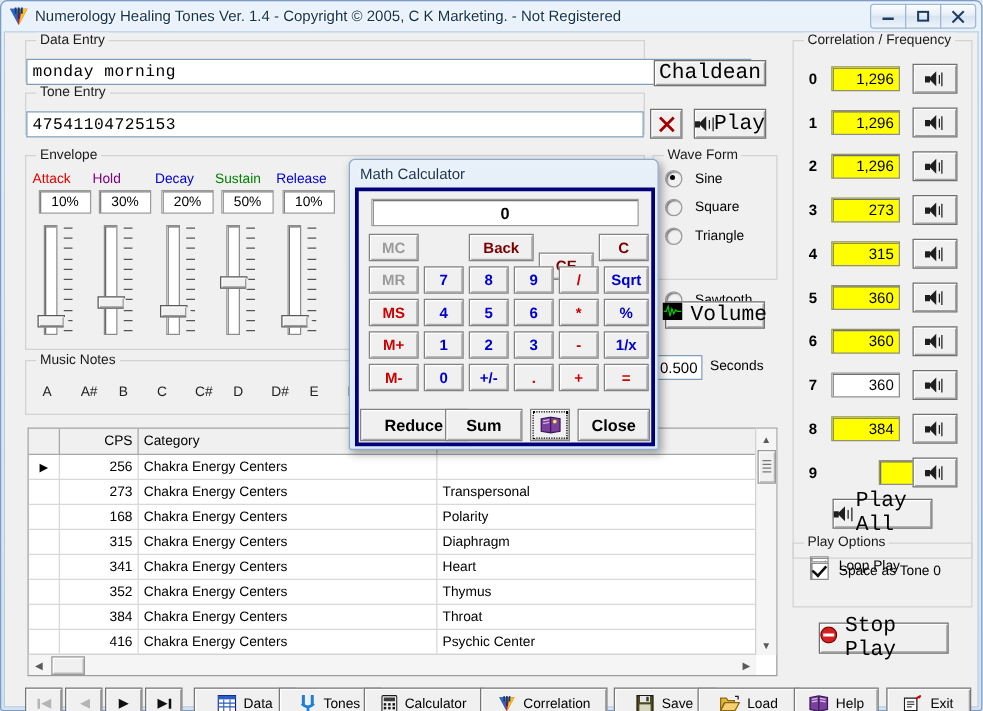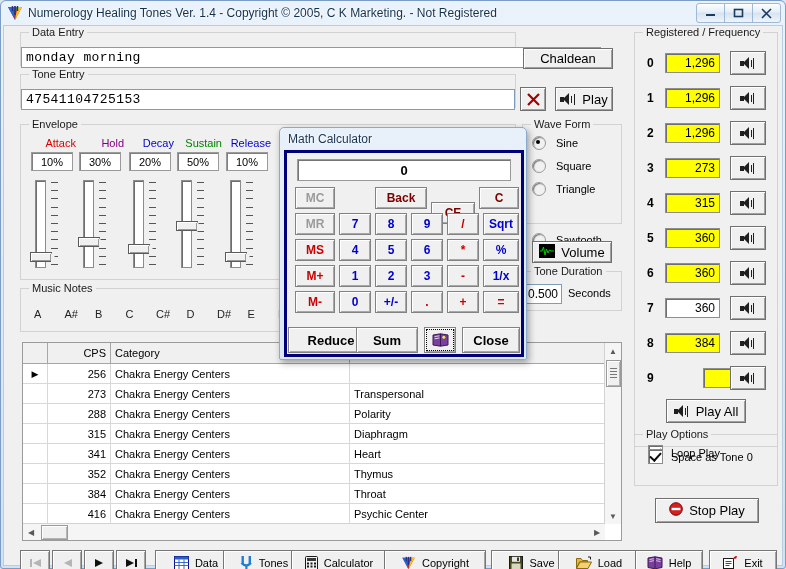--- a/index.html
+++ b/index.html
@@ -54,32 +54,32 @@
   .flat-field{
     position:absolute;background:#ffffff;
     border:1px solid #7f9db9;box-sizing:border-box;
   }
   .btn{
     position:absolute;box-sizing:border-box;
     background:#f0f0f0;
     border:1px solid #707070;
     box-shadow:inset 1px 1px 0 #ffffff, inset -1px -1px 0 #a0a0a0;
     display:flex;align-items:center;justify-content:center;
-    font-size:13px;color:#000;cursor:default;
+    font-size:17px;color:#000;cursor:default;font-family:Liberation Mono, monospace;
   }
 
   
   .entry-box{
     position:absolute;background:#fff;border:1px solid #7f9db9;box-sizing:border-box;
     font-family:"Liberation Mono","DejaVu Sans Mono",monospace;font-size:13px;
     padding:2px 4px;color:#000;display:flex;align-items:center;letter-spacing:0.4px;
   }
 
   
-  .env-label{position:absolute;font-size:11px;text-align:right;width:50px;}
+  .env-label{position:absolute;font-size:11px;text-align:left;width:50px;}
   .env-val{
     position:absolute;width:42px;height:19px;background:#fff;
     border:1px solid #9a9a9a;box-shadow:inset 1px 1px 0 #808080;
     box-sizing:border-box;font-size:11px;display:flex;align-items:center;justify-content:center;
   }
   .slider{position:absolute;width:44px;height:92px;}
   .slider .track{
     position:absolute;left:6px;top:2px;width:11px;height:88px;
     background:#ffffff;border:1px solid #8c8c8c;
     box-shadow:inset 1px 1px 0 #6d6d6d;box-sizing:border-box;
@@ -442,28 +442,25 @@
     <div class="btn" style="left:528px;top:215px;width:80px;height:22px;gap:6px;">
       <span style="display:inline-block;">
         <svg width="16" height="14" viewBox="0 0 16 14">
           <rect x="0" y="0" width="16" height="14" fill="#000"></rect>
           <path d="M1 7 L3 7 L4.5 3 L6 11 L7.5 5 L9 9 L10.5 6 L12 7 L15 7" stroke="#00d000" stroke-width="1" fill="none"></path>
         </svg>
       </span>
       <span>Volume</span>
     </div>
 
-    <div class="gbox" style="left:518px;top:245px;width:100px;height:40px;">
-      <span class="gtitle">Tone Duration</span>
-    </div>
     <div class="flat-field" style="left:512px;top:258px;width:46px;height:20px;display:flex;align-items:center;justify-content:flex-end;padding-right:3px;font-size:12px;">0.500</div>
     <div style="position:absolute;left:564px;top:261px;font-size:11px;">Seconds</div>
 
     <div class="gbox" style="left:630px;top:6px;width:144px;height:415px;">
-      <span class="gtitle">Registered /  Frequency</span>
+      <span class="gtitle">Correlation /  Frequency</span>
     </div>
     <div id="corr-host">
         <div class="corr-idx" style="left: 643px; top: 30px;">0</div>
         <div class="corr-val" style="left: 661px; top: 27px;">1,296</div>
         <div class="btn spk-btn" style="left: 726px; top: 25px;">
           <span class="spk">
             <span class="body"></span>
             <span class="cone"></span>
             <span class="w" style="left:11px;top:3px;height:7px;"></span>
             <span class="w" style="left:13.5px;top:1px;height:11px;"></span>
@@ -612,21 +609,21 @@
                 <td class="col-desc"></td>
               </tr>
               <tr>
                 <td class="col-sel rowptr"></td>
                 <td class="col-cps" style="text-align: right;">273</td>
                 <td class="col-cat">Chakra Energy Centers</td>
                 <td class="col-desc">Transpersonal</td>
               </tr>
               <tr>
                 <td class="col-sel rowptr"></td>
-                <td class="col-cps" style="text-align: right;">288</td>
+                <td class="col-cps" style="text-align: right;">168</td>
                 <td class="col-cat">Chakra Energy Centers</td>
                 <td class="col-desc">Polarity</td>
               </tr>
               <tr>
                 <td class="col-sel rowptr"></td>
                 <td class="col-cps" style="text-align: right;">315</td>
                 <td class="col-cat">Chakra Energy Centers</td>
                 <td class="col-desc">Diaphragm</td>
               </tr>
               <tr>
@@ -731,21 +728,21 @@
     <div class="tb-btn" style="left:380px;top:524px;width:102px;">
       <svg width="15" height="14" viewBox="0 0 16 16">
         <polygon points="1,2 15,2 8,15" fill="#d81e1e"></polygon>
         <polygon points="1,2 5.5,2 8,15" fill="#1a6fd4"></polygon>
         <polygon points="10.5,2 15,2 8,15" fill="#f5c518"></polygon>
         <polygon points="5.5,2 10.5,2 8,9" fill="#1f9e3f"></polygon>
         <rect x="7.2" y="1" width="1.6" height="9" fill="#2a2a8a"></rect>
         <rect x="4.8" y="1" width="1.4" height="5" fill="#2a2a8a"></rect>
         <rect x="9.8" y="1" width="1.4" height="5" fill="#2a2a8a"></rect>
       </svg>
-      <span>Copyright</span>
+      <span>Correlation</span>
     </div>
 
     <div class="tb-btn" style="left:487px;top:524px;width:82px;">
       <svg width="14" height="14" viewBox="0 0 14 14">
         <rect x="0.5" y="0.5" width="13" height="13" fill="#4a4a1a" stroke="#1a1a1a"></rect>
         <rect x="3" y="0.8" width="8" height="5" fill="#e8e8e8"></rect>
         <rect x="8" y="1.4" width="2" height="3.6" fill="#3a3a3a"></rect>
         <rect x="2.5" y="7.5" width="9" height="6" fill="#d8d8c0"></rect>
       </svg>
       <span>Save</span>

